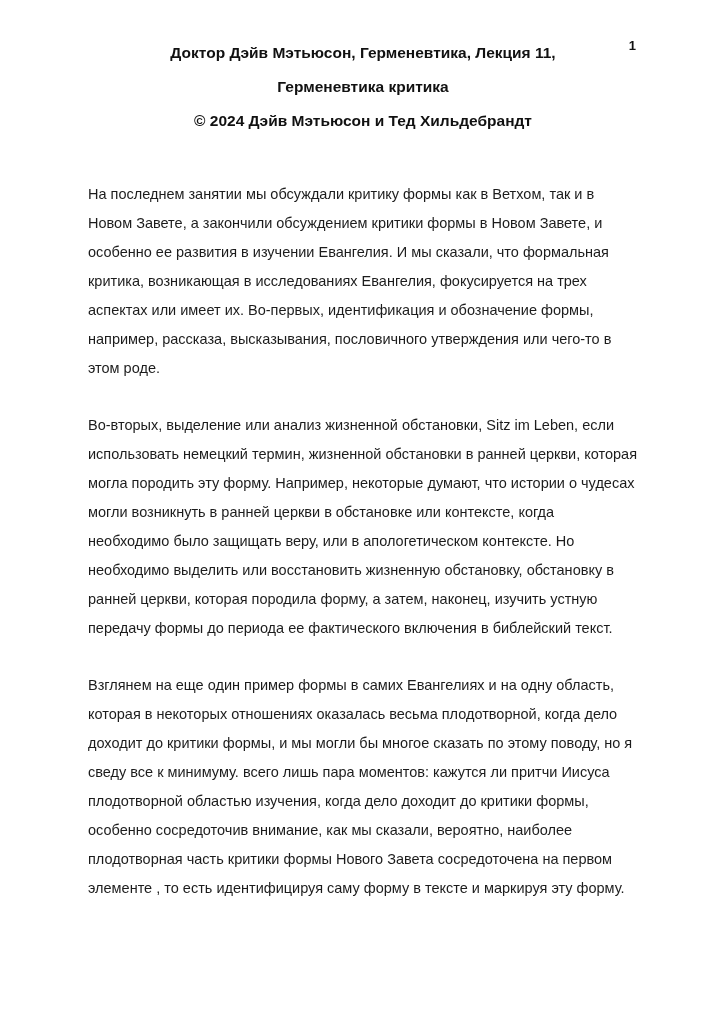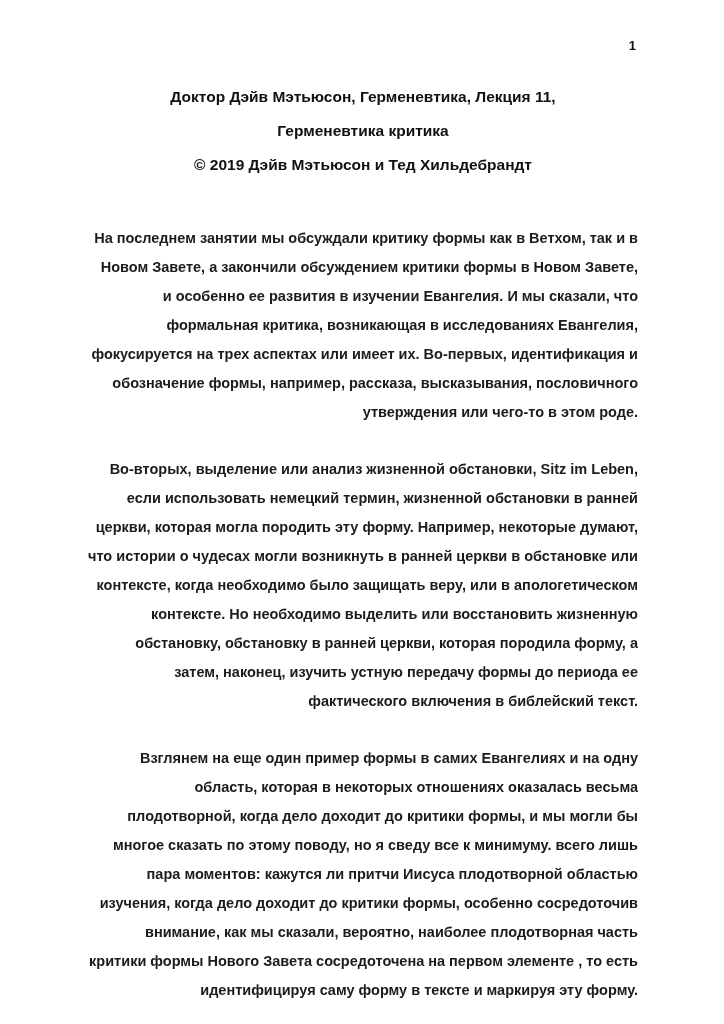--- a/index.html
+++ b/index.html
@@ -24,53 +24,51 @@
   }
   .page-number {
     position: absolute;
     top: 38px;
     right: 88px;
     font-size: 13px;
     font-weight: bold;
     color: #111111;
   }
   .title-block {
-    margin-top: 44px;
     text-align: center;
   }
   .title-line {
     font-size: 15.5px;
     font-weight: bold;
     color: #111111;
     line-height: 34px;
     margin: 0;
   }
   .body-block {
     margin-top: 42px;
   }
   .para {
     font-size: 14.5px;
     line-height: 29px;
     color: #1c1c1c;
-    text-align: right;
+    text-align: left;
     margin: 0 0 28px 0;
-    font-weight: bold;
   }
 </style>
 </head>
 <body>
 
 <div class="page">
 
   <div class="page-number">1</div>
 
   <div class="title-block">
     <p class="title-line">Доктор Дэйв Мэтьюсон, Герменевтика, Лекция 11,</p>
     <p class="title-line">Герменевтика критика</p>
-    <p class="title-line">© 2019 Дэйв Мэтьюсон и Тед Хильдебрандт</p>
+    <p class="title-line">© 2024 Дэйв Мэтьюсон и Тед Хильдебрандт</p>
   </div>
 
   <div class="body-block">
     <p class="para">На последнем занятии мы обсуждали критику формы как в Ветхом, так и в Новом Завете, а закончили обсуждением критики формы в Новом Завете, и особенно ее развития в изучении Евангелия. И мы сказали, что формальная критика, возникающая в исследованиях Евангелия, фокусируется на трех аспектах или имеет их. Во-первых, идентификация и обозначение формы, например, рассказа, высказывания, пословичного утверждения или чего-то в этом роде.</p>
     <p class="para">Во-вторых, выделение или анализ жизненной обстановки, Sitz im Leben, если использовать немецкий термин, жизненной обстановки в ранней церкви, которая могла породить эту форму. Например, некоторые думают, что истории о чудесах могли возникнуть в ранней церкви в обстановке или контексте, когда необходимо было защищать веру, или в апологетическом контексте. Но необходимо выделить или восстановить жизненную обстановку, обстановку в ранней церкви, которая породила форму, а затем, наконец, изучить устную передачу формы до периода ее фактического включения в библейский текст.</p>
     <p class="para">Взглянем на еще один пример формы в самих Евангелиях и на одну область, которая в некоторых отношениях оказалась весьма плодотворной, когда дело доходит до критики формы, и мы могли бы многое сказать по этому поводу, но я сведу все к минимуму. всего лишь пара моментов: кажутся ли притчи Иисуса плодотворной областью изучения, когда дело доходит до критики формы, особенно сосредоточив внимание, как мы сказали, вероятно, наиболее плодотворная часть критики формы Нового Завета сосредоточена на первом элементе , то есть идентифицируя саму форму в тексте и маркируя эту форму.</p>
   </div>
 
 </div>
 

